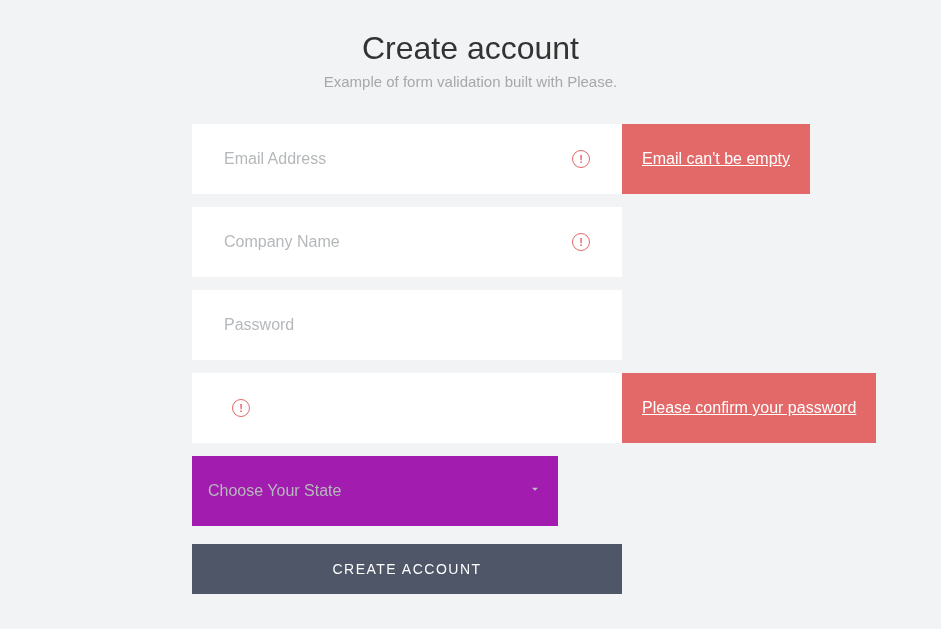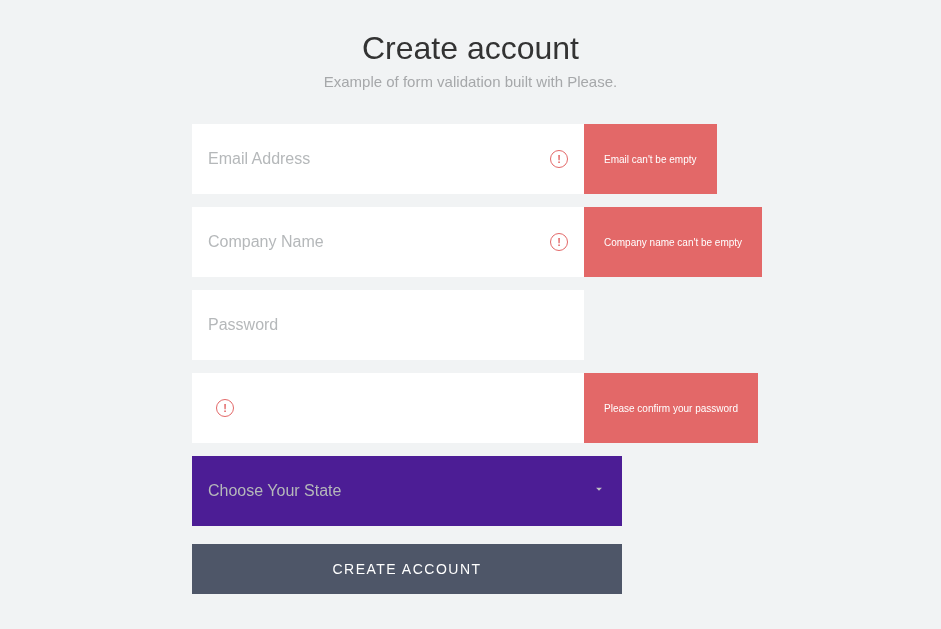--- a/index.html
+++ b/index.html
@@ -37,43 +37,43 @@
       width: 430px;
       margin-left: 192px;
     }
     .form-row {
       display: flex;
       align-items: stretch;
       margin-bottom: 13px;
     }
     .input-wrap {
       position: relative;
-      width: 392px;
+      width: 430px;
       background: #fff;
       height: 70px;
       display: flex;
       align-items: center;
-      padding: 0 16px;
+      padding: 0 32px;
       flex-shrink: 0;
     }
     .input-wrap input {
       border: none;
       outline: none;
       width: 100%;
       font-size: 16px;
       color: #333;
       background: transparent;
     }
     .input-wrap input::placeholder {
       color: #b5b8ba;
     }
     .select-wrap {
       position: relative;
-      width: 430px;
-      background: #4c1d95;
+      width: 366px;
+      background: #a21caf;
       height: 70px;
       display: flex;
       align-items: center;
       padding: 0 16px;
       flex-shrink: 0;
       cursor: pointer;
     }
     .select-text {
       font-size: 16px;
       color: #b5b8ba;
@@ -92,25 +92,26 @@
       justify-content: center;
       color: #e36868;
       font-size: 11px;
       font-weight: bold;
       margin-left: 8px;
       flex-shrink: 0;
     }
     .error-msg {
       background: #e36868;
       color: #fff;
-      font-size: 10px;
+      font-size: 16px;
       display: flex;
       align-items: center;
       padding: 16px 20px;
       white-space: nowrap;
+      text-decoration: underline;
     }
     .submit-btn {
       width: 430px;
       height: 50px;
       background: #4e5668;
       color: #fff;
       border: none;
       font-size: 14px;
       letter-spacing: 1.5px;
       cursor: pointer;
@@ -134,21 +135,20 @@
         <span class="error-icon">!</span>
       </div>
       <div class="error-msg">Email can't be empty</div>
     </div>
 
     <div class="form-row">
       <div class="input-wrap">
         <input type="text" placeholder="Company Name" style="">
         <span class="error-icon">!</span>
       </div>
-      <div class="error-msg">Company name can't be empty</div>
     </div>
 
     <div class="form-row">
       <div class="input-wrap">
         <input type="password" placeholder="Password" style="">
       </div>
     </div>
 
     <div class="form-row">
       <div class="input-wrap">

